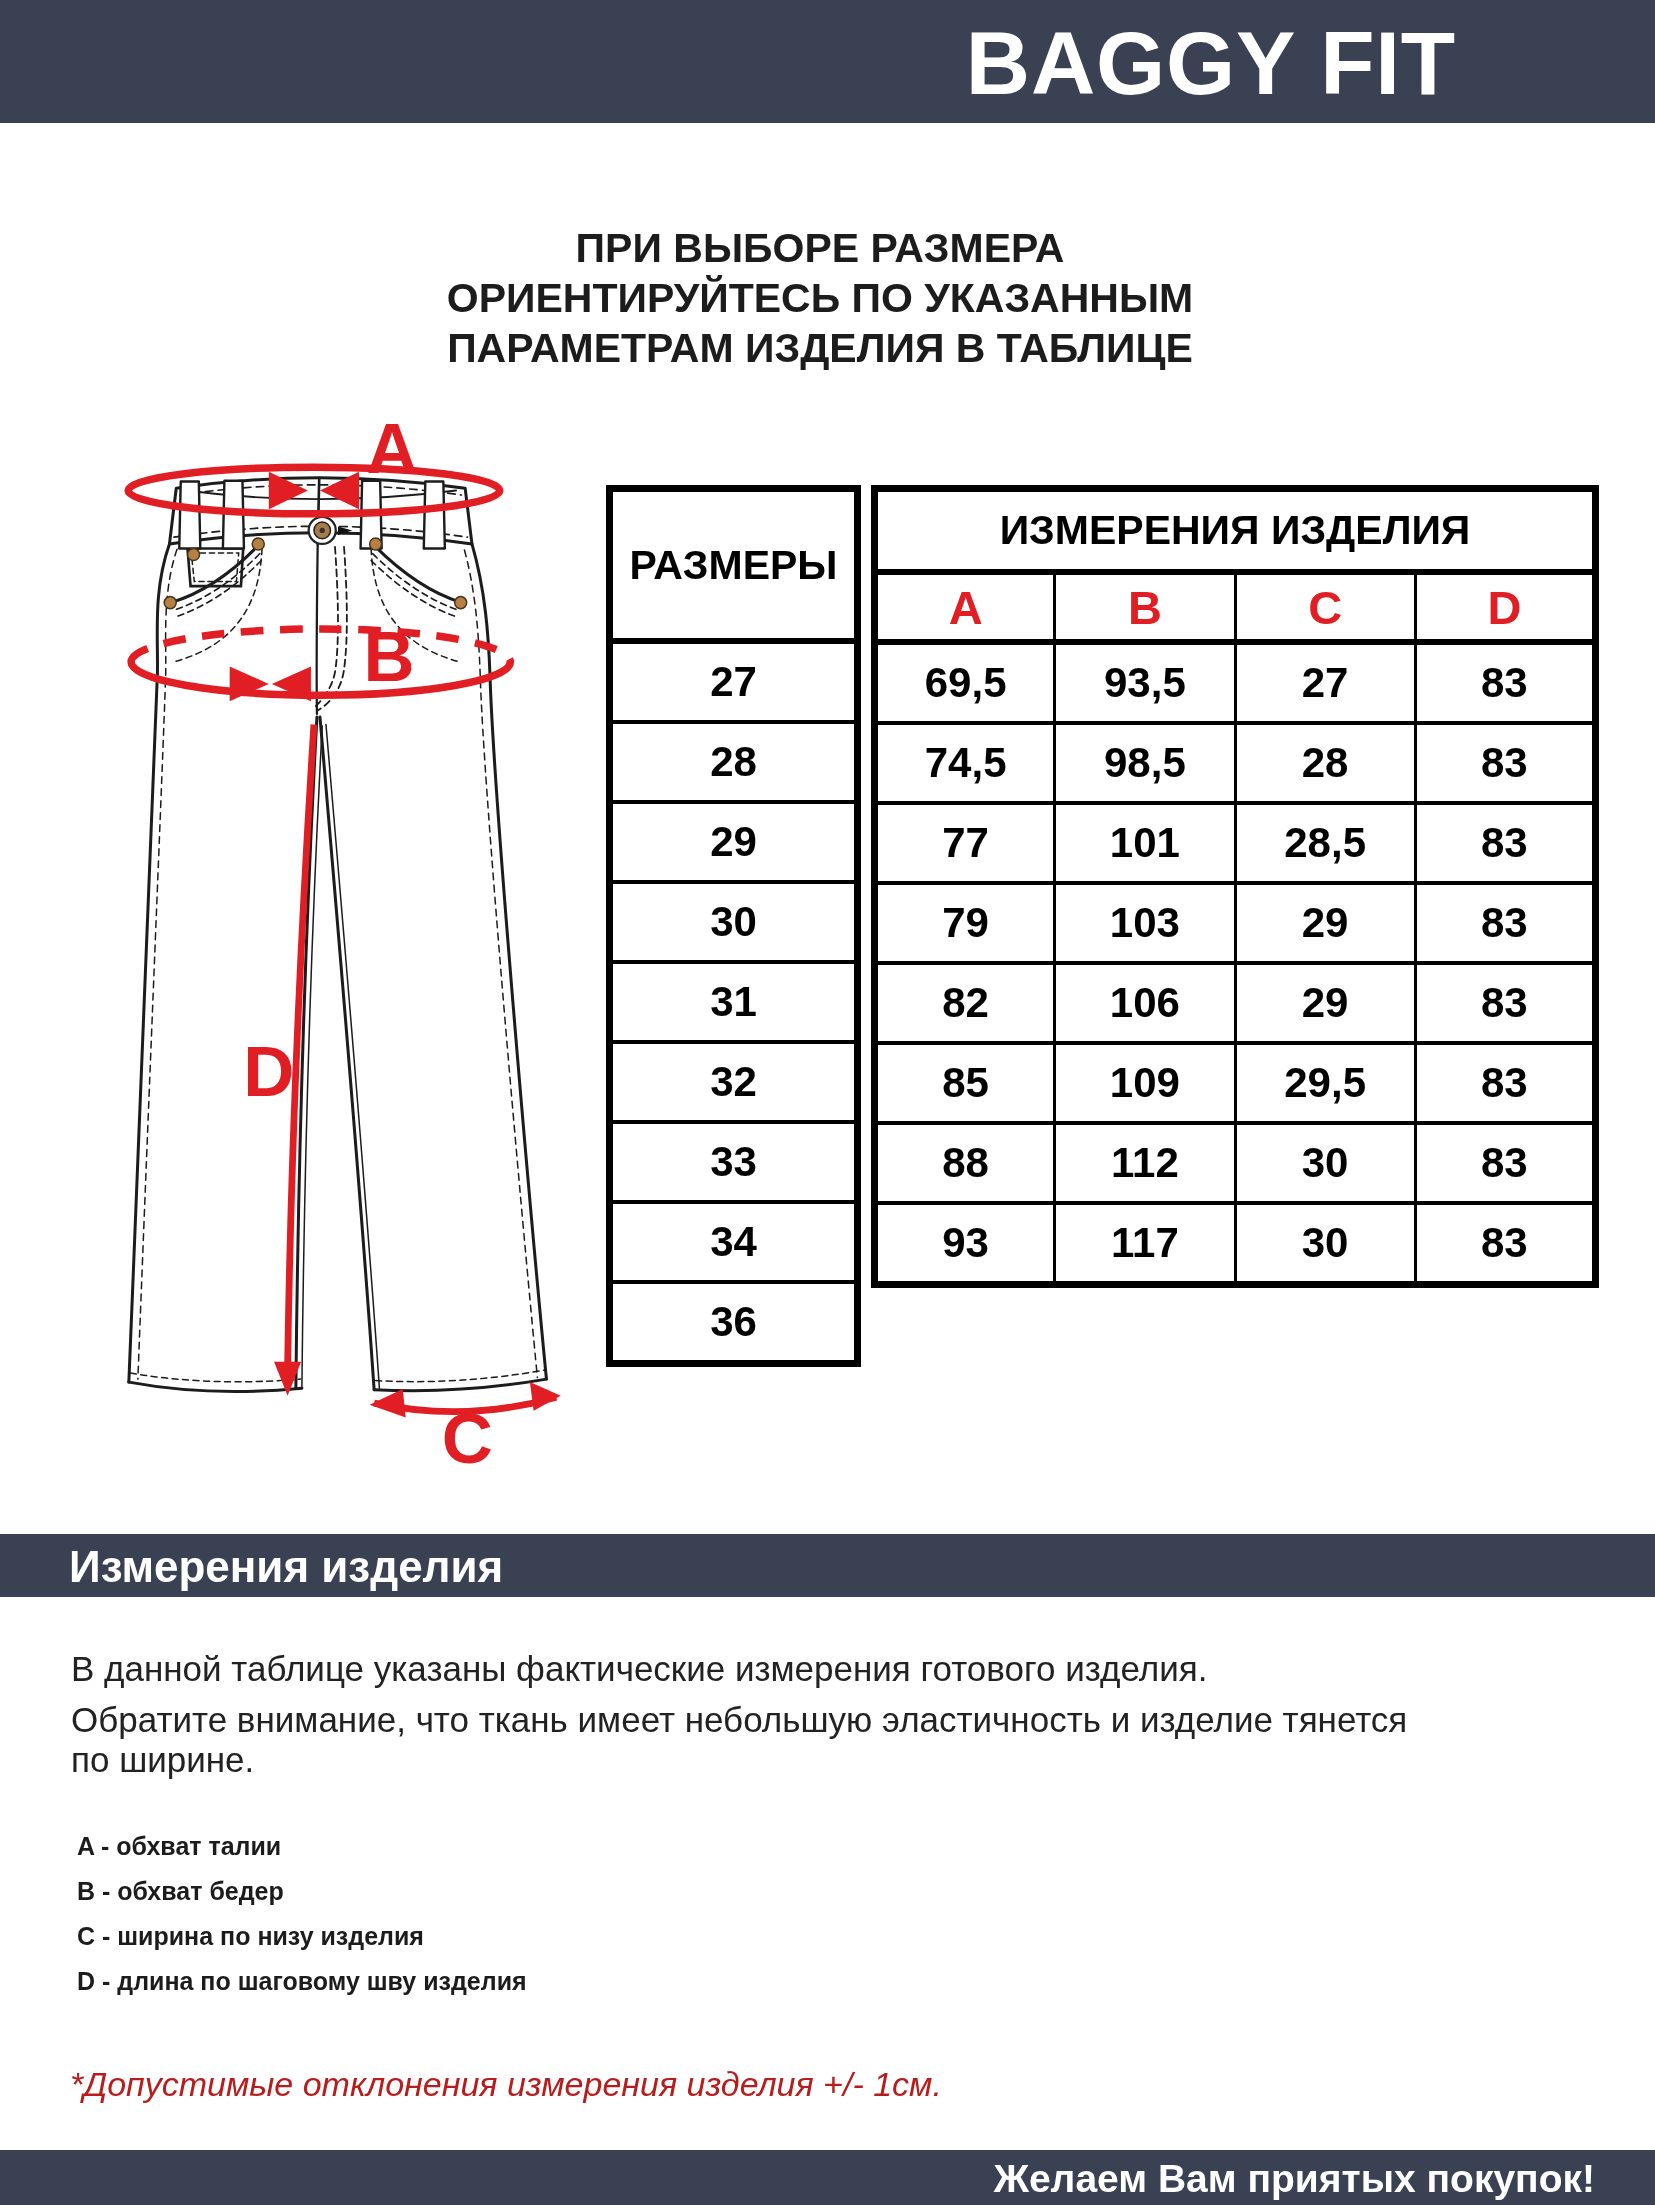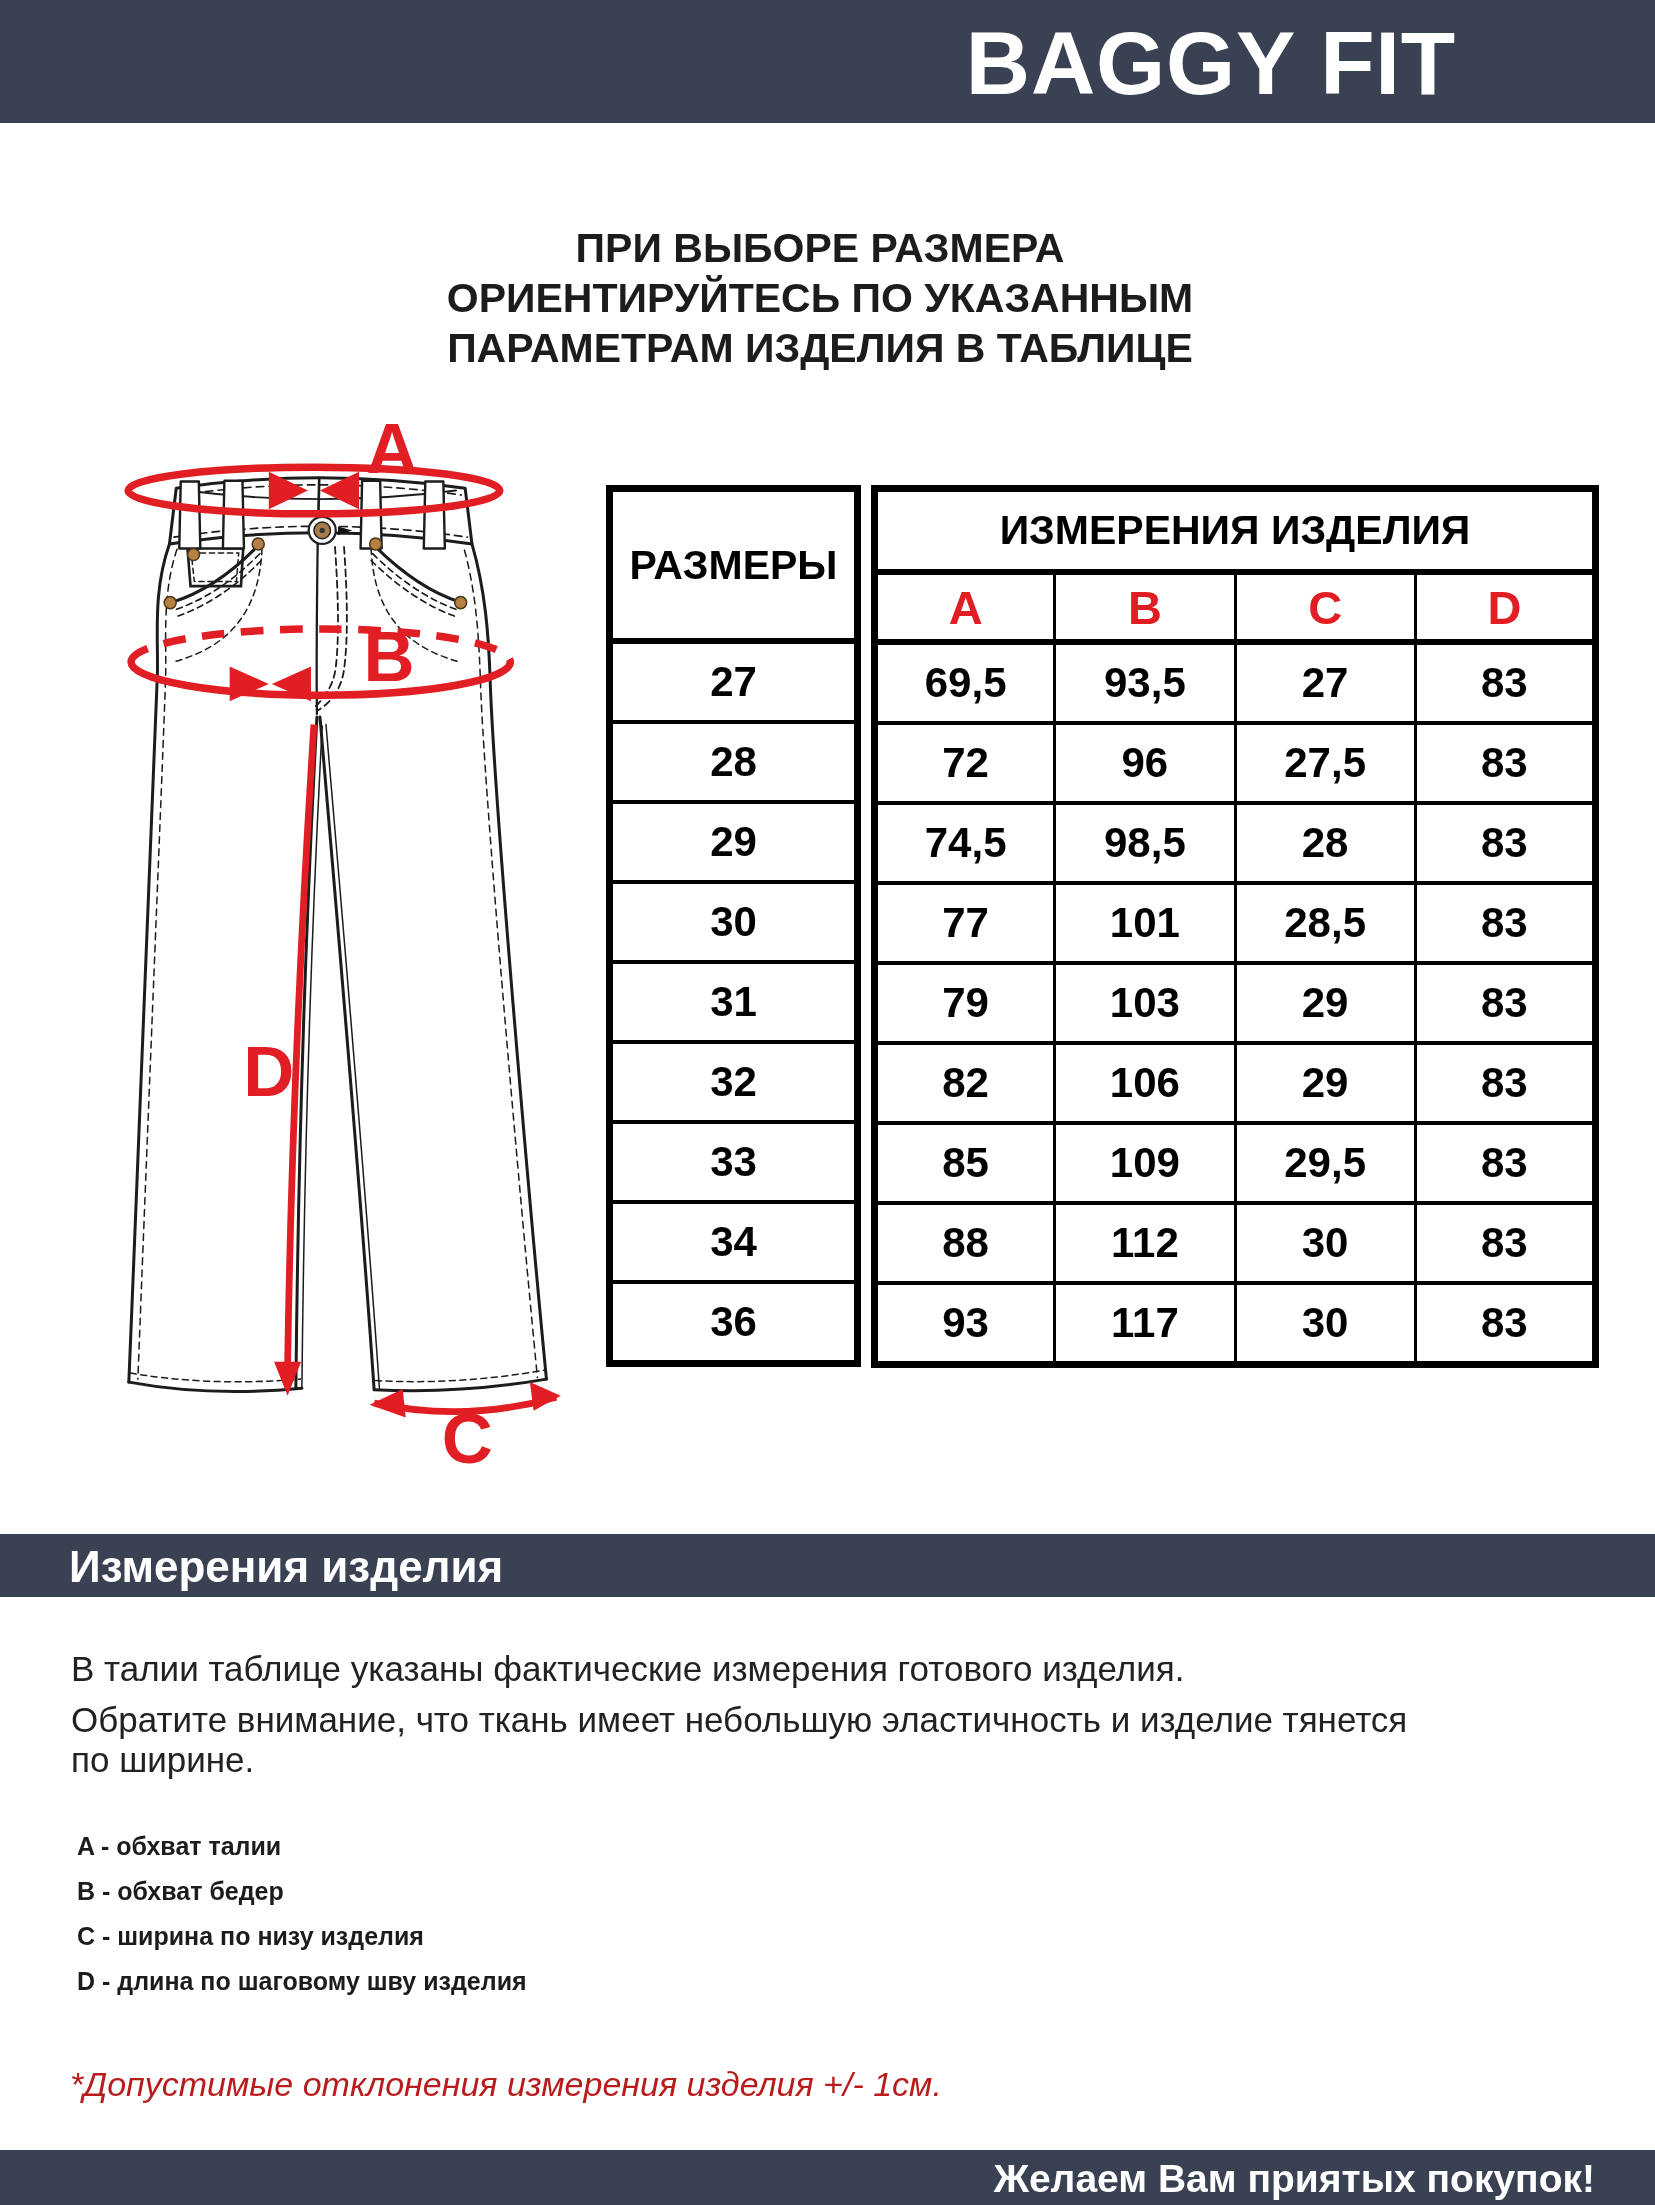--- a/index.html
+++ b/index.html
@@ -201,26 +201,20 @@
         <td>C</td>
         <td>D</td>
       </tr>
   <tr>
         <td>69,5</td>
         <td>93,5</td>
         <td>27</td>
         <td>83</td>
       </tr>
       <tr>
-        <td>72</td>
-        <td>96</td>
-        <td>27,5</td>
-        <td>83</td>
-      </tr>
-      <tr>
         <td>74,5</td>
         <td>98,5</td>
         <td>28</td>
         <td>83</td>
       </tr>
       <tr>
         <td>77</td>
         <td>101</td>
         <td>28,5</td>
         <td>83</td>
@@ -256,21 +250,21 @@
         <td>83</td>
       </tr>
     </tbody>
 </table>
 
 <div class="section-bar">
   <div class="section-title">Измерения изделия</div>
 </div>
 
 <div class="description">
-  <div class="line p1">В талии таблице указаны фактические измерения готового изделия.</div>
+  <div class="line p1">В данной таблице указаны фактические измерения готового изделия.</div>
   <div class="line">Обратите внимание, что ткань имеет небольшую эластичность и изделие тянется</div>
   <div class="line">по ширине.</div>
 </div>
 
 <div class="legend">
     <div class="legend-item">A - обхват талии</div>
     <div class="legend-item">B - обхват бедер</div>
     <div class="legend-item">C - ширина по низу изделия</div>
     <div class="legend-item">D - длина по шаговому шву изделия</div>
   </div>

